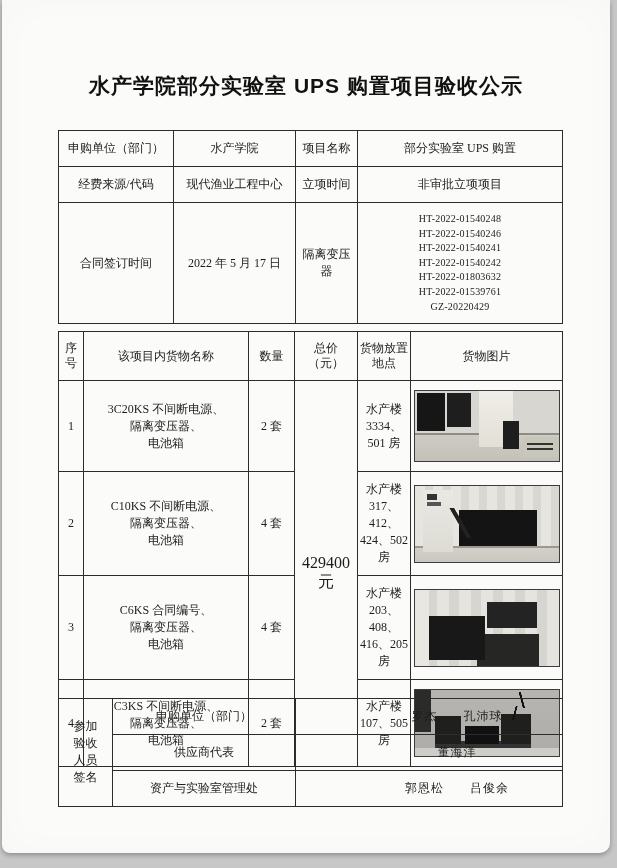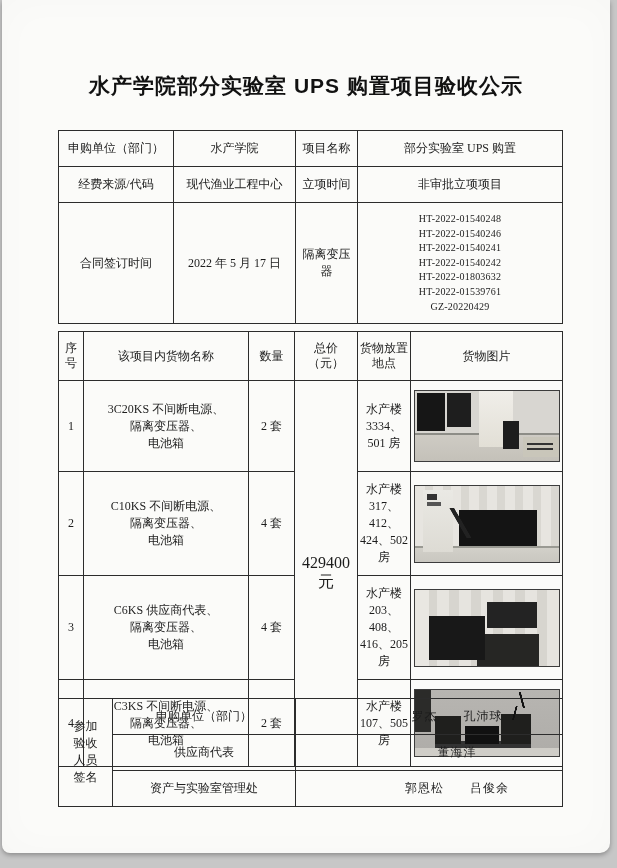--- a/index.html
+++ b/index.html
@@ -188,21 +188,21 @@
           <div class="loc-line">424、502</div>
           <div class="loc-line">房</div>
         </td>
         <td>
           <div class="photo p2"></div>
         </td>
       </tr>
       <tr style="height:85px">
         <td>3</td>
         <td>
-          <div class="name-line">C6KS 供应商代表、</div>
+          <div class="name-line">C6KS 合同编号、</div>
           <div class="name-line">隔离变压器、</div>
           <div class="name-line">电池箱</div>
         </td>
         <td>4 套</td>
         <td>
           <div class="loc-line">水产楼</div>
           <div class="loc-line">203、</div>
           <div class="loc-line">408、</div>
           <div class="loc-line">416、205</div>
           <div class="loc-line">房</div>

